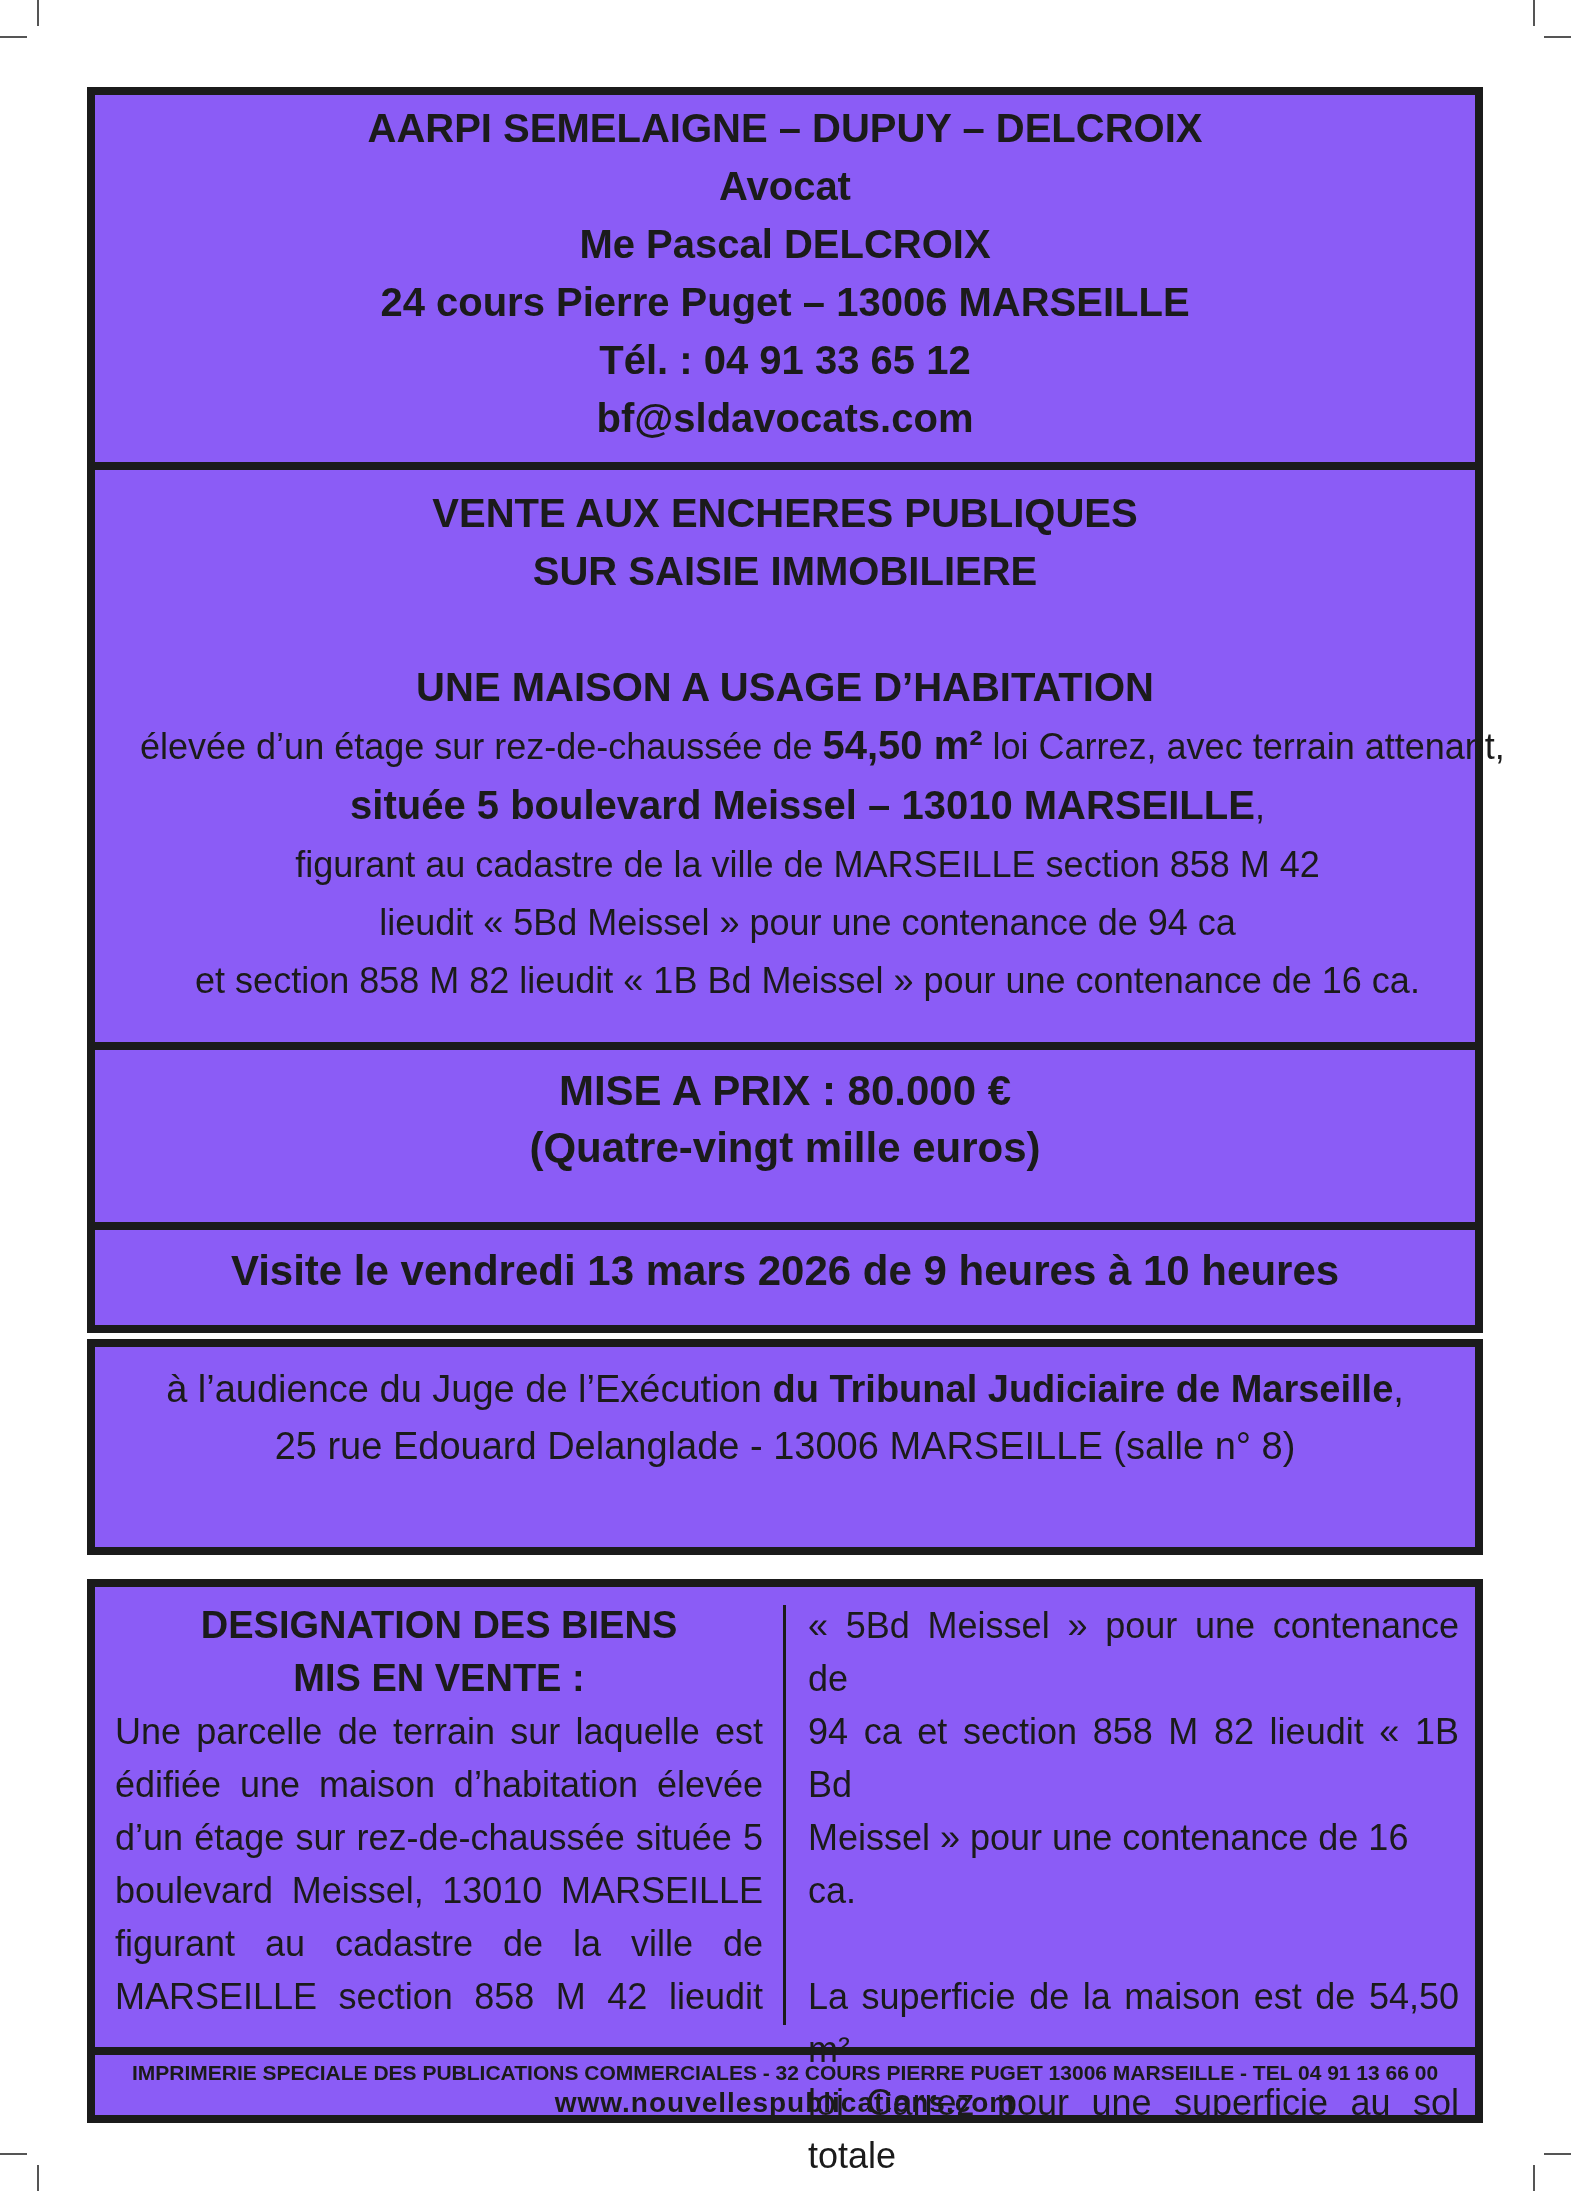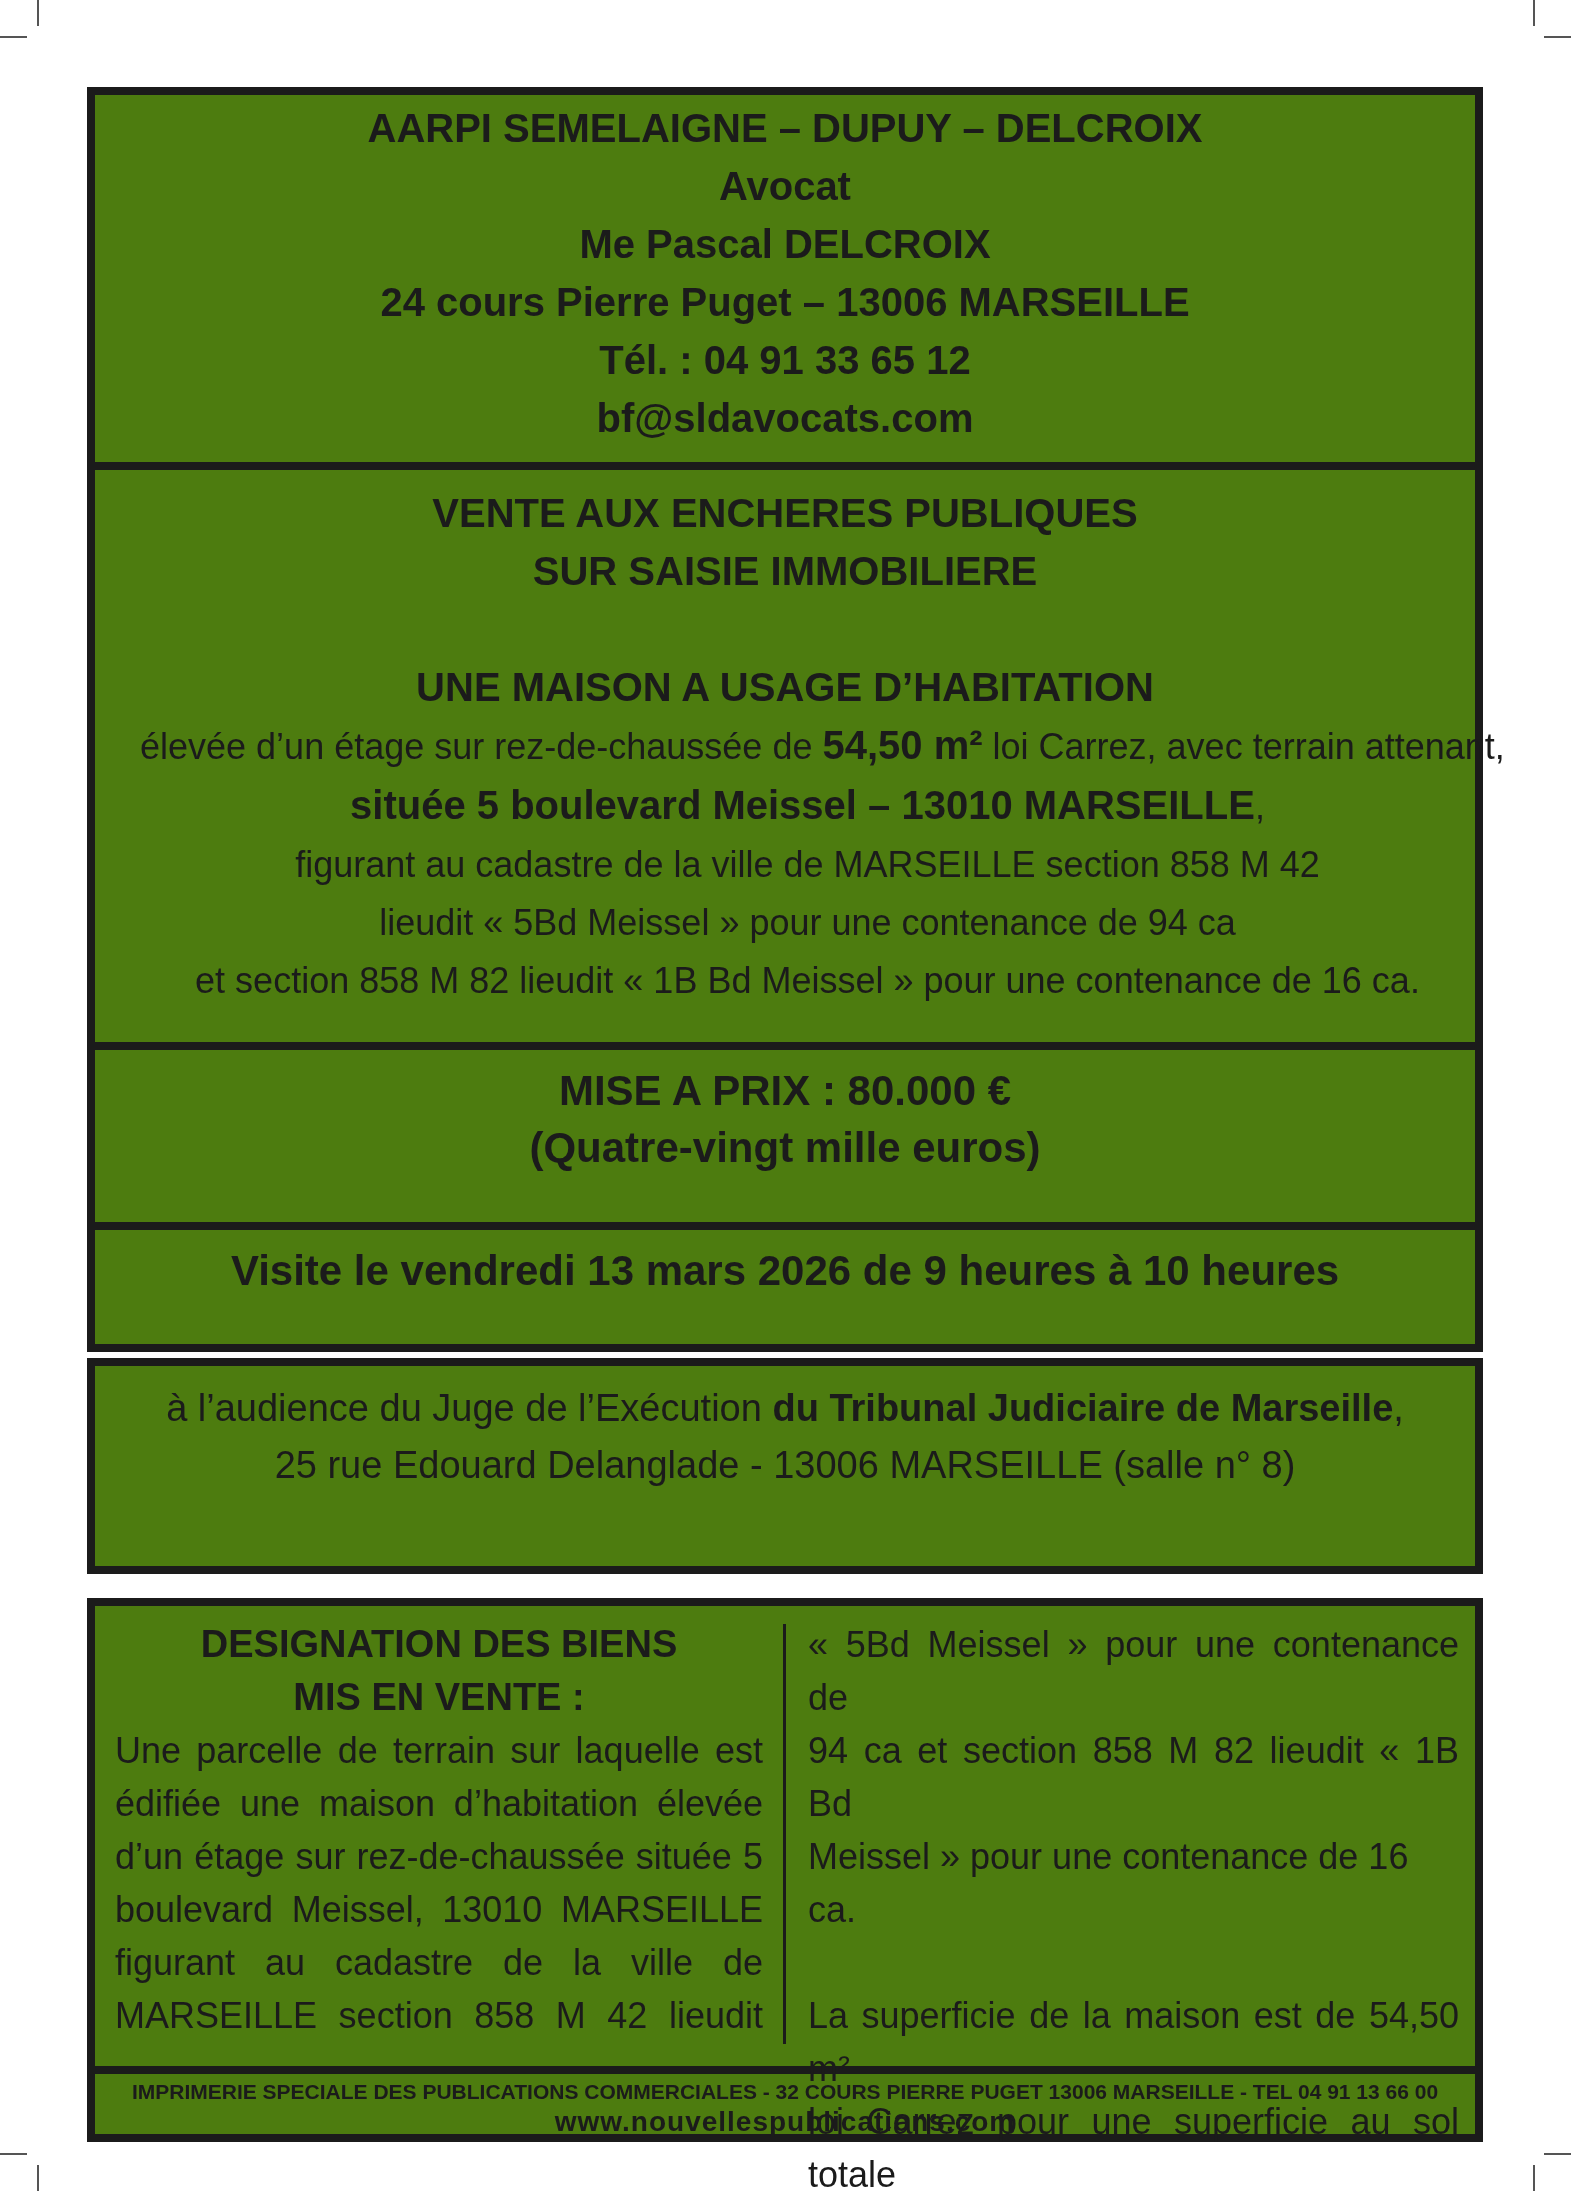--- a/index.html
+++ b/index.html
@@ -16,27 +16,27 @@
   .mark.v{width:2px;height:26px;}
   .mark.h{width:27px;height:2px;}
   
   .col{
     position:absolute;left:87px;top:87px;width:1396px;
   }
   .box{
     box-sizing:border-box;
     width:100%;
     border:8px solid #1b1b1b;
-    background:#4d7c0f;
+    background:#8b5cf6;
     text-align:center;
   }
   .b1{height:383px;padding-top:4px;}
   .b2{height:588px;margin-top:-8px;padding-top:14px;}
   .b3{height:188px;margin-top:-8px;padding-top:12px;}
-  .b4{height:130px;margin-top:-8px;padding-top:12px;}
+  .b4{height:111px;margin-top:-8px;padding-top:12px;}
   .b5{height:216px;margin-top:6px;padding-top:14px;}
   .b6{height:476px;margin-top:24px;text-align:left;padding:0;}
   .bf{height:76px;margin-top:-8px;padding-top:3px;}
 
   .ln{white-space:nowrap;}
   .hdr{font-size:40px;line-height:58px;font-weight:700;}
   .t40b{font-size:40px;line-height:58px;font-weight:700;}
   .t36{font-size:36px;line-height:58px;font-weight:400;padding-left:45px;}
   .t36 b{font-weight:700;}
   .t42b{font-size:42px;line-height:57px;font-weight:700;}

